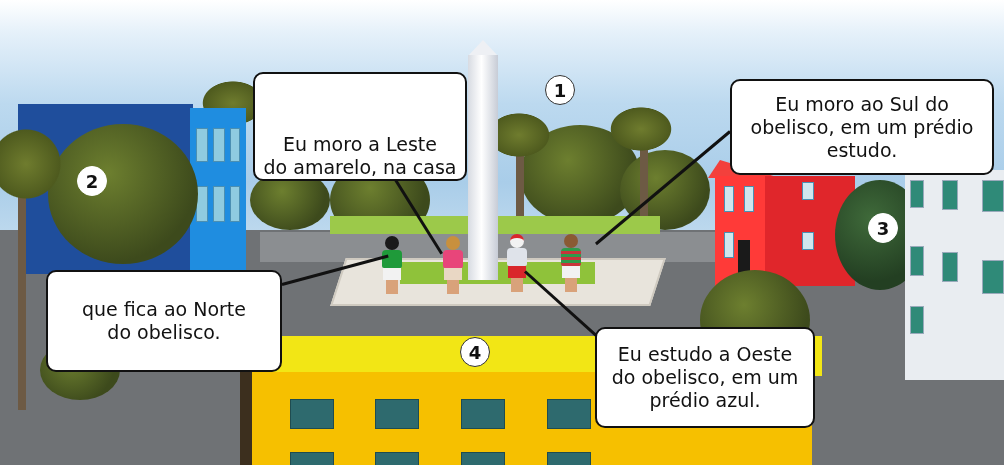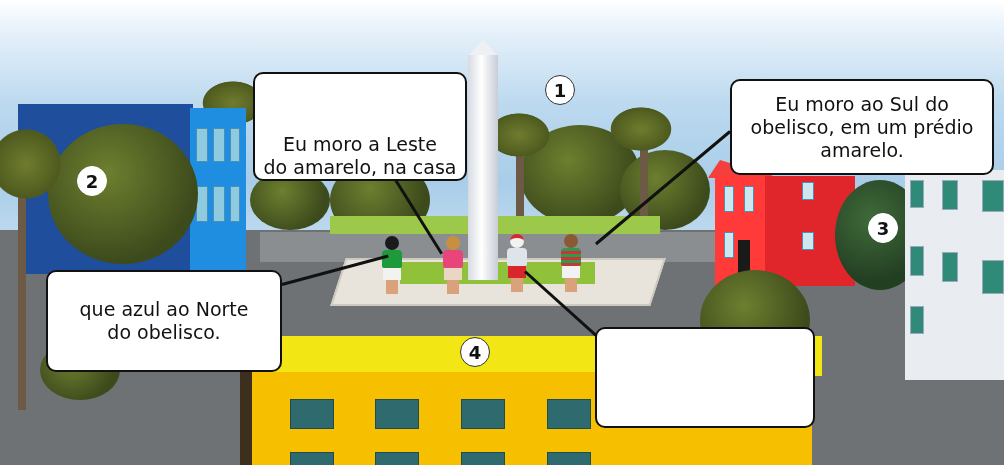--- a/index.html
+++ b/index.html
@@ -164,26 +164,29 @@
   <div class="pointer" style="left:282px;top:283px;width:110px;transform:rotate(-15deg);"></div>
   <div class="pointer" style="left:525px;top:270px;width:100px;transform:rotate(42deg);"></div>
 
   <div class="bubble" style="left:253px;top:72px;width:214px;height:109px;justify-content:flex-end;">
     <span>Eu moro a Leste</span>
     <span>do amarelo, na casa</span>
   </div>
   <div class="bubble" style="left:730px;top:79px;width:264px;height:96px;">
     <span>Eu moro ao Sul do</span>
     <span>obelisco, em um prédio</span>
-    <span>amarelo.</span>
+    <span>estudo.</span>
   </div>
   <div class="bubble" style="left:46px;top:270px;width:236px;height:102px;">
-    <span>que azul ao Norte</span>
+    <span>que fica ao Norte</span>
     <span>do obelisco.</span>
   </div>
   <div class="bubble" style="left:595px;top:327px;width:220px;height:101px;">
+    <span>Eu estudo a Oeste</span>
+    <span>do obelisco, em um</span>
+    <span>prédio azul.</span>
   </div>
 
   <div class="num" style="left:545px;top:75px;">1</div>
   <div class="num" style="left:77px;top:166px;border-color:#fff;">2</div>
   <div class="num" style="left:868px;top:213px;border-color:#fff;">3</div>
   <div class="num" style="left:460px;top:337px;">4</div>
 </div>
 
 </body></html>

